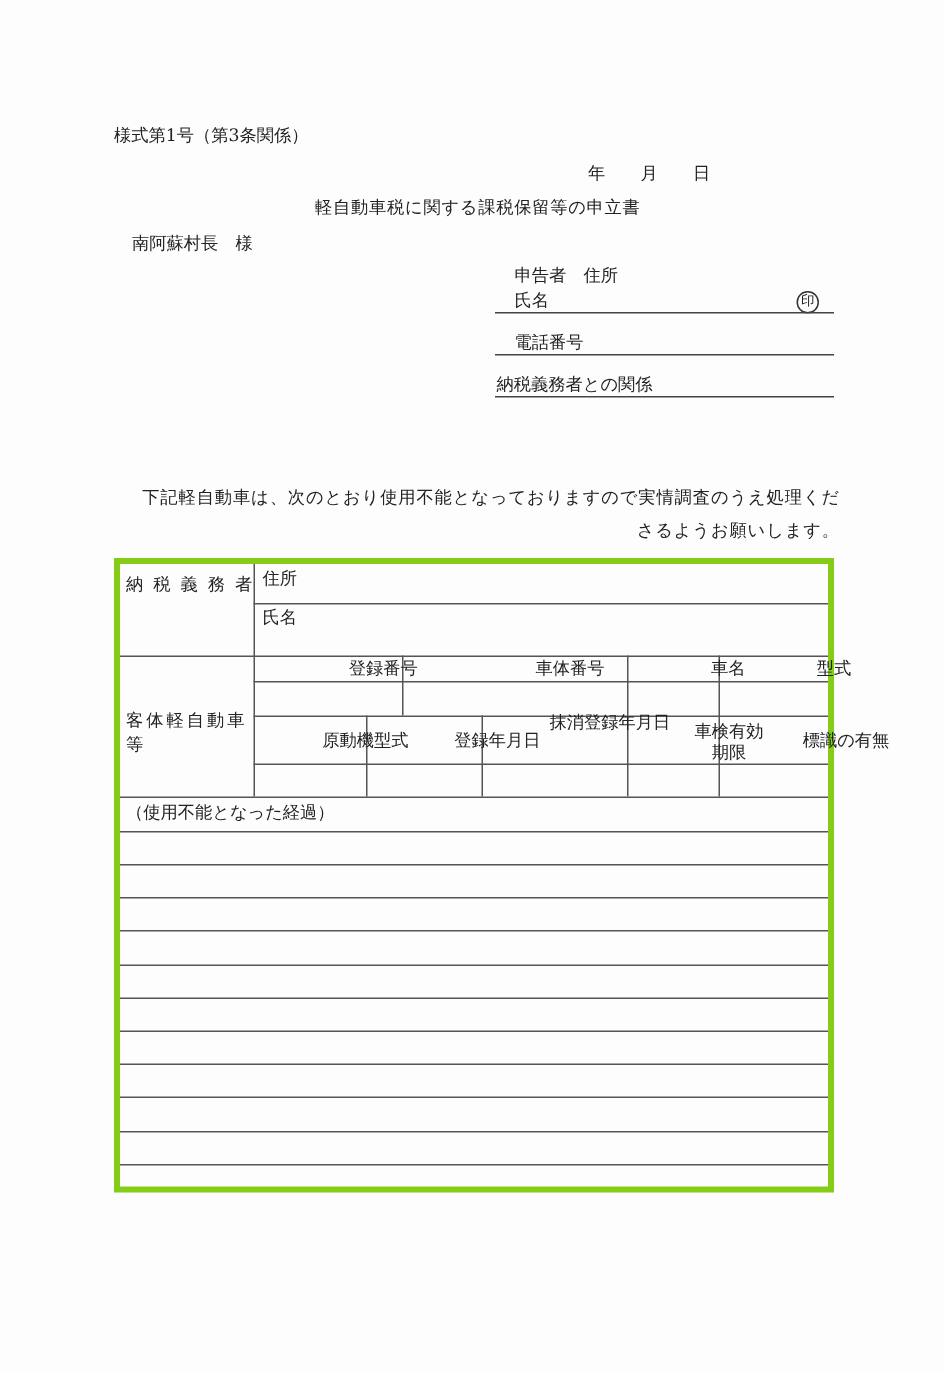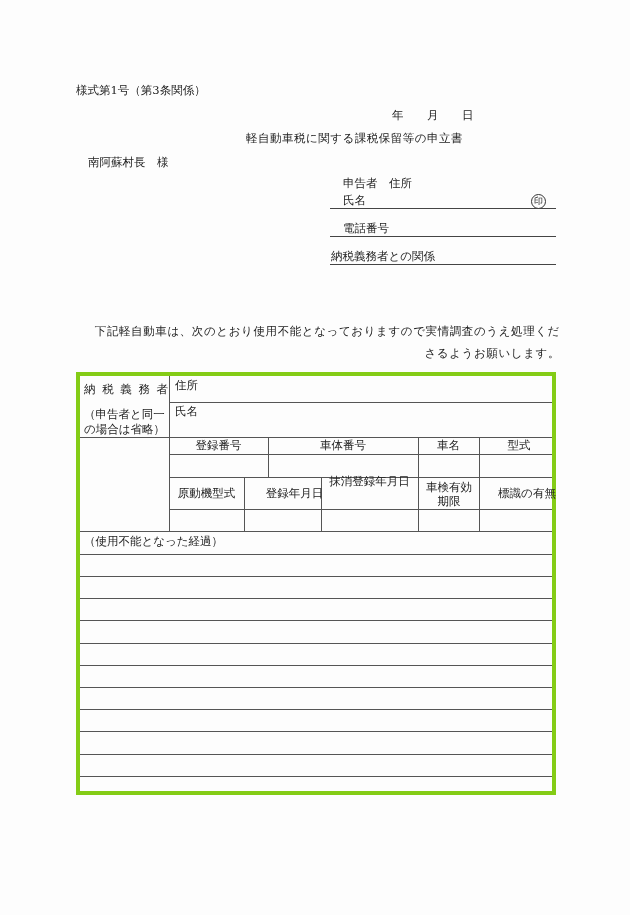--- a/index.html
+++ b/index.html
@@ -10,30 +10,30 @@
   }
   .abs { position: absolute; white-space: nowrap; line-height: 1; }
   .uline { position: absolute; left: 330px; width: 226px; height: 0; border-top: 1px solid #444; }
   .seal { position: absolute; left: 531px; top: 194px; width: 13px; height: 13px; border: 1px solid #333; border-radius: 50%; font-size: 9px; line-height: 13px; text-align: center; }
   .para { position: absolute; left: 76px; top: 320px; width: 484px; line-height: 22px; font-size: 11.5px; text-indent: 11.5px; letter-spacing: 0.6px; white-space: normal; text-align: right; }
 
   .tbl { position: absolute; left: 76px; top: 372px; width: 480px; height: 423px; border: 4px solid #84cc16; box-sizing: border-box; }
   .h { position: absolute; height: 0; border-top: 1px solid #555; }
   .v { position: absolute; width: 0; border-left: 1px solid #555; }
   .cell { position: absolute; font-size: 11.5px; line-height: 1; white-space: nowrap; }
-  .ctr { text-align: center; }
+  .ctr { text-align: center; margin-left: 37px; }
 </style>
 </head>
 <body>
 
 <div class="abs" style="left:76px; top:85px;">様式第1号（第3条関係）</div>
 <div class="abs" style="left:392px; top:110px;">年</div>
 <div class="abs" style="left:427px; top:110px;">月</div>
 <div class="abs" style="left:462px; top:110px;">日</div>
-<div class="abs" style="left:210px; top:133px; letter-spacing:0.5px;margin-left:36px;">軽自動車税に関する課税保留等の申立書</div>
+<div class="abs" style="left:210px; top:133px; letter-spacing:0.5px;">軽自動車税に関する課税保留等の申立書</div>
 <div class="abs" style="left:88px; top:157px;">南阿蘇村長　様</div>
 
 <div class="abs" style="left:343px; top:178px;">申告者　住所</div>
 <div class="abs" style="left:343px; top:195px;">氏名</div>
 <div class="seal">印</div>
 <div class="uline" style="top:208px;"></div>
 
 <div class="abs" style="left:343px; top:223px;">電話番号</div>
 <div class="uline" style="top:236px;"></div>
 
@@ -63,24 +63,24 @@
   <div class="h" style="left:0; right:0; top:400px;"></div>
 
   <div class="v" style="left:89px; top:0; height:155px;"></div>
   <div class="v" style="left:188px; top:61px; height:40px;"></div>
   <div class="v" style="left:338px; top:61px; height:94px;"></div>
   <div class="v" style="left:399px; top:61px; height:94px;"></div>
   <div class="v" style="left:164px; top:101px; height:54px;"></div>
   <div class="v" style="left:241px; top:101px; height:54px;"></div>
 
   <div class="cell" style="left:4px; top:8px; letter-spacing:1.5px;">納 税 義 務 者</div>
-  <div class="cell" style="left:4px; top:31px; width:82px; white-space:normal; line-height:15px;">（申告者と同一の場合は省略）</div>
   <div class="cell" style="left:95px; top:4px;">住所</div>
   <div class="cell" style="left:95px; top:30px;">氏名</div>
 
+  <div class="cell" style="left:4px; top:96px; width:84px; white-space:normal; line-height:16px; letter-spacing:2px;">客体軽自動車等</div>
 
   <div class="cell ctr" style="left:89px; width:99px; top:64px;">登録番号</div>
   <div class="cell ctr" style="left:188px; width:150px; top:64px;">車体番号</div>
   <div class="cell ctr" style="left:338px; width:61px; top:64px;">車名</div>
   <div class="cell ctr" style="left:399px; width:80px; top:64px;">型式</div>
 
   <div class="cell ctr" style="left:89px; width:75px; top:112px;">原動機型式</div>
   <div class="cell ctr" style="left:176px; width:77px; top:112px;">登録年月日</div>
   <div class="cell ctr" style="left:241px; width:97px; top:100px;">抹消登録年月日</div>
   <div class="cell ctr" style="left:344px; width:50px; top:104px; white-space:normal; line-height:14px;">車検有効期限</div>

